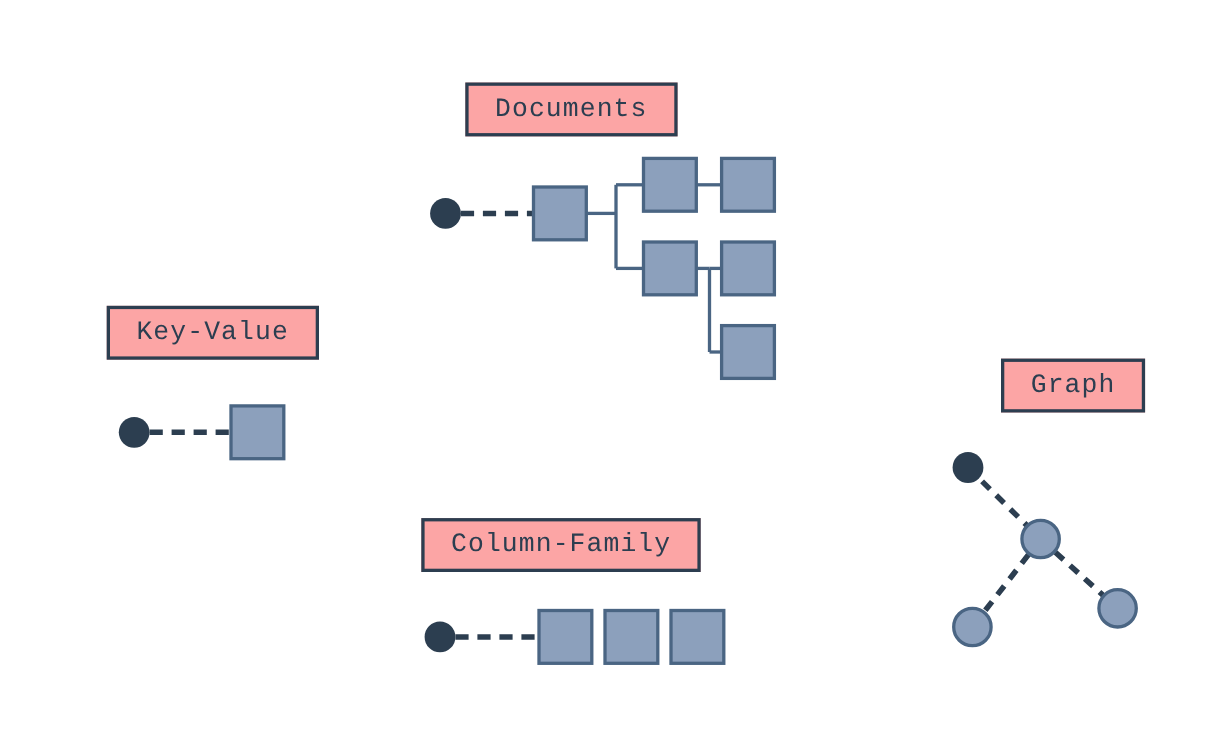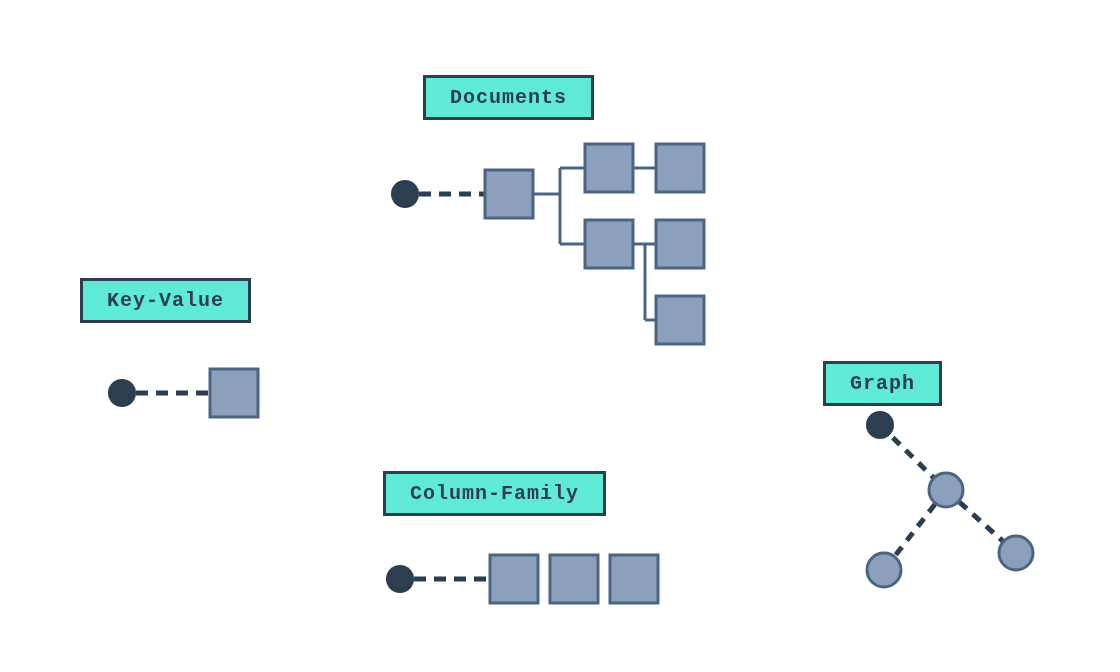--- a/index.html
+++ b/index.html
@@ -10,51 +10,51 @@
     body {
       width: 1120px;
       height: 672px;
       background: #ffffff;
       position: relative;
       font-family: 'Courier New', Courier, monospace;
     }
     .label-box {
       position: absolute;
       border: 3px solid #2c3e50;
-      background: #5eead4;
+      background: #fca5a5;
       padding: 8px 24px;
-      font-size: 20px;
-      font-weight: 700;
+      font-size: 24px;
+      font-weight: 400;
       color: #2c3e50;
       letter-spacing: 1px;
     }
     svg {
       position: absolute;
       top: 0;
       left: 0;
       width: 1120px;
       height: 672px;
     }
   </style>
 </head>
 <body>
 
-<div class="label-box" style="left: 80px; top: 278px;">
+<div class="label-box" style="left: 97px; top: 278px;">
   <span>Key-Value</span>
 </div>
 
 <div class="label-box" style="left: 423px; top: 75px;">
   <span>Documents</span>
 </div>
 
 <div class="label-box" style="left: 383px; top: 471px;">
   <span>Column-Family</span>
 </div>
 
-<div class="label-box" style="left: 823px; top: 326px; margin-top: 35px;">
+<div class="label-box" style="left: 910px; top: 326px;">
   <span>Graph</span>
 </div>
 
 <svg>
 
   <g>
     <circle cx="122" cy="393" r="14" fill="#2c3e50"></circle>
     <line x1="136" y1="393" x2="210" y2="393" stroke="#2c3e50" stroke-width="5" stroke-dasharray="12,8"></line>
     <rect x="210" y="369" width="48" height="48" fill="#8ca0bc" stroke="#4a6583" stroke-width="3"></rect>
   </g>

